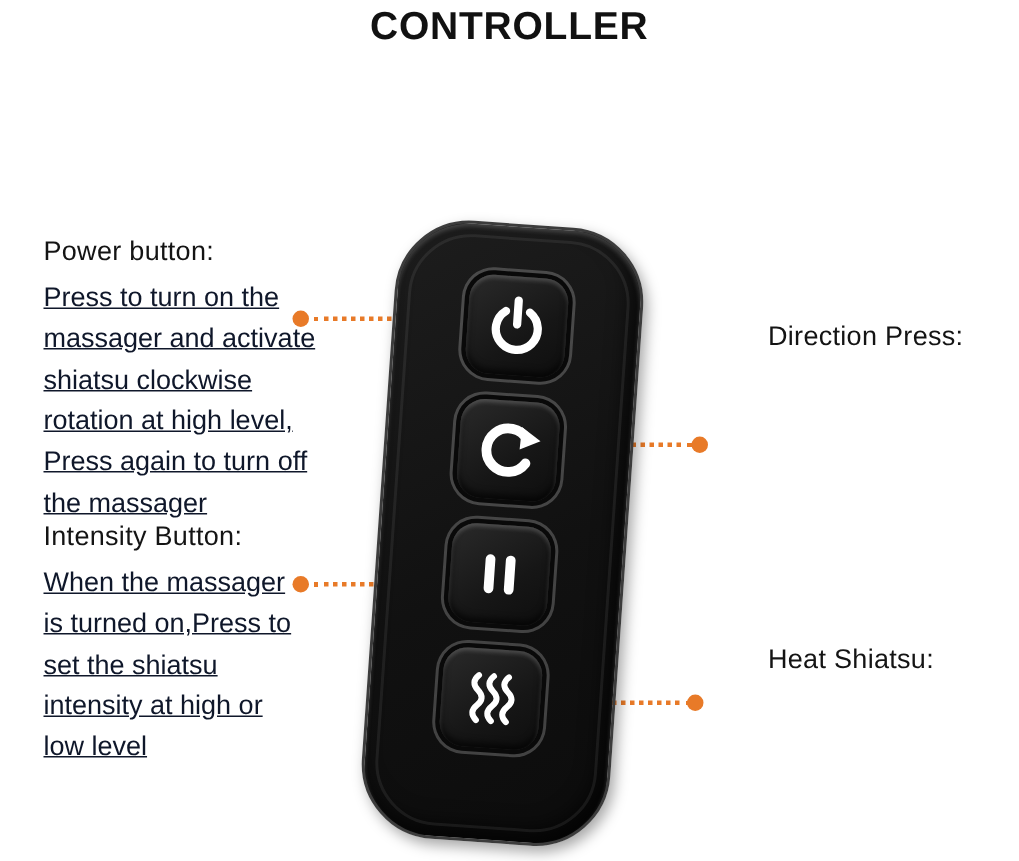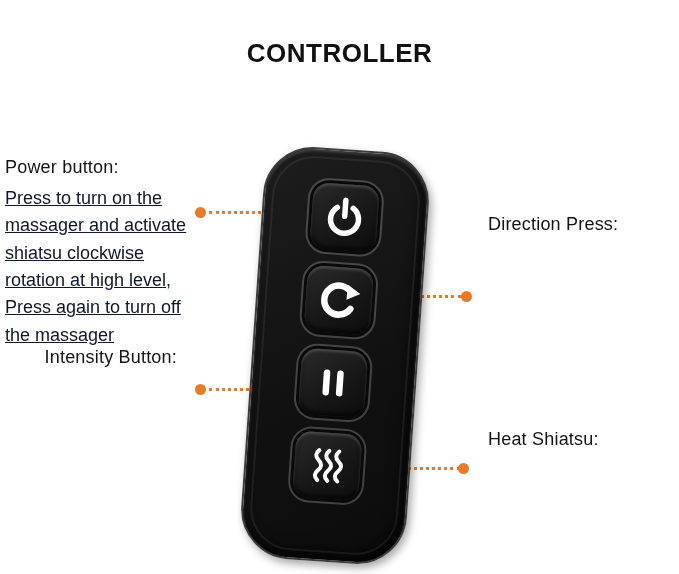--- a/index.html
+++ b/index.html
@@ -10,33 +10,32 @@
     overflow: hidden;
     font-family: "Liberation Sans", sans-serif;
     color: #1c1c1c;
   }
   .page-title {
     position: absolute; top: 2px; left: 0; right: 0;
     text-align: center;
     font-size: 26px; font-weight: bold;
     letter-spacing: 0.5px;
     color: #111;
-    margin-top: 36px;
   }
-  .annotation { position: absolute; }
+  .annotation { position: absolute; margin-left: 24px; }
   .annotation h3 {
     font-size: 18px; font-weight: normal;
     color: #141414; margin-bottom: 7px;
     letter-spacing: 0.2px;
   }
   .annotation p {
     font-size: 18px; line-height: 1.52; color: #0f172a; text-decoration: underline;
   }
   .ann-power     { left: 5px;   top: 157px; width: 186px; }
-  .ann-intensity { left: 5px;   top: 347px; width: 172px; text-align: right; }
+  .ann-intensity { left: 5px;   top: 347px; width: 172px; }
   .ann-direction { left: 488px; top: 214px; width: 184px; }
   .ann-heat      { left: 488px; top: 429px; width: 184px; }
 
   .leader { position: absolute; height: 0; border-top: 3px dotted #e87a28; }
   .leader-power     { left: 209px; top: 211px; width: 52px; }
   .leader-intensity { left: 209px; top: 388px; width: 76px; }
   .leader-direction { left: 372px; top: 295px; width: 90px; }
   .leader-heat      { left: 377px; top: 467px; width: 83px; }
 
   .dot { position: absolute; width: 11px; height: 11px; border-radius: 50%;
@@ -81,20 +80,21 @@
 
 <h1 class="page-title">CONTROLLER</h1>
 
 <div class="annotation ann-power">
   <h3>Power button:</h3>
   <p>Press to turn on the massager and activate shiatsu clockwise rotation at high level, Press again to turn off the massager</p>
 </div>
 
 <div class="annotation ann-intensity">
   <h3>Intensity Button:</h3>
+  <p>When the massager is turned on,Press to set the shiatsu intensity at high or low level</p>
 </div>
 
 <div class="annotation ann-direction">
   <h3>Direction Press:</h3>
 </div>
 
 <div class="annotation ann-heat">
   <h3>Heat Shiatsu:</h3>
 </div>
 

